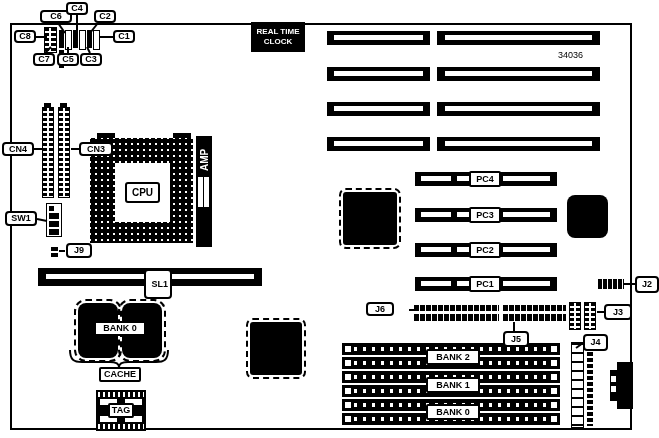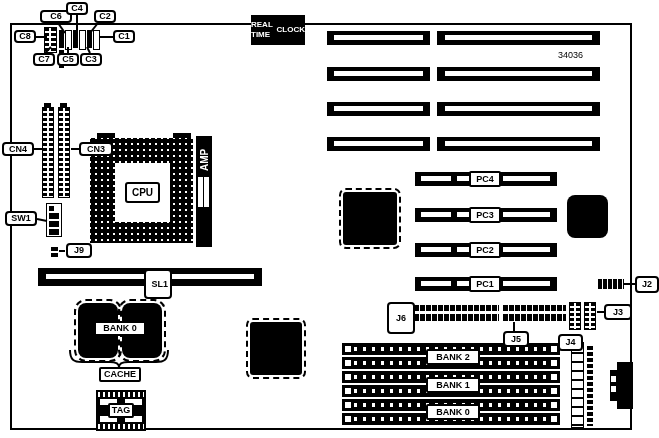--- a/index.html
+++ b/index.html
@@ -74,21 +74,21 @@
   <div class="lbl" style="left:33px;top:53px;width:22px;height:13px;">
       <span>C7</span>
     </div>
   <div class="lbl" style="left:57px;top:53px;width:22px;height:13px;">
       <span>C5</span>
     </div>
   <div class="lbl" style="left:80px;top:53px;width:22px;height:13px;">
       <span>C3</span>
     </div>
 
-  <div class="abs blk" style="left:251px;top:15px;width:54px;height:30px;color:#fff;display:flex;flex-direction:row;align-items:center;justify-content:center;font-weight:bold;font-size:8px;line-height:1.2;">
+  <div class="abs blk" style="left:251px;top:22px;width:54px;height:30px;color:#fff;display:flex;flex-direction:column;align-items:center;justify-content:center;font-weight:bold;font-size:8px;line-height:1.2;">
     <span>REAL TIME</span>
     <span>CLOCK</span>
   </div>
 
   <div class="abs blk" style="left:327px;top:31px;width:103px;height:14px;">
       <div class="stripe" style="left:7px;top:4px;width:89px;height:5px;"></div>
     </div>
   <div class="abs blk" style="left:437px;top:31px;width:163px;height:14px;">
       <div class="stripe" style="left:8px;top:4px;width:147px;height:5px;"></div>
     </div>
@@ -214,41 +214,41 @@
   <div class="abs blk" style="left:415px;top:277px;width:142px;height:14px;">
     <div class="stripe" style="left:6px;top:4px;width:30px;height:5px;"></div>
     <div class="stripe" style="left:42px;top:4px;width:12px;height:5px;"></div>
     <div class="stripe" style="left:88px;top:4px;width:47px;height:5px;"></div>
   </div>
   <div class="lbl" style="left:469px;top:276px;width:32px;height:16px;border-radius:2px;">
       <span>PC1</span>
     </div>
 
   <div class="abs header-grid" style="left:413px;top:305px;width:86px;height:16px;"></div>
-  <div class="lbl" style="left:387px;top:302px;width:28px;height:32px;text-align:right;">
+  <div class="lbl" style="left:366px;top:302px;width:28px;height:14px;text-align:right;">
       <span>J6</span>
     </div>
 
   <div class="abs header-grid" style="left:502px;top:305px;width:64px;height:16px;"></div>
   <div class="lbl" style="left:503px;top:331px;width:26px;height:16px;">
       <span>J5</span>
     </div>
 
   <div class="abs tick-h" style="left:597px;top:279px;width:27px;height:10px;"></div>
   <div class="lbl" style="left:635px;top:276px;width:24px;height:17px;">
       <span>J2</span>
     </div>
 
   <div class="abs pin-grid" style="left:569px;top:302px;width:12px;height:28px;"></div>
   <div class="abs pin-grid" style="left:584px;top:302px;width:12px;height:28px;"></div>
   <div class="lbl" style="left:604px;top:304px;width:28px;height:16px;">
       <span>J3</span>
     </div>
 
-  <div class="lbl" style="left:558px;top:334px;width:25px;height:17px;align-items:center;">
+  <div class="lbl" style="left:583px;top:334px;width:25px;height:17px;align-items:center;">
       <span>J4</span>
     </div>
   <div class="abs sq-col" style="left:571px;top:342px;width:13px;height:86px;"></div>
   <div class="abs dash-col" style="left:587px;top:344px;width:6px;height:82px;"></div>
 
   <div class="abs simm" style="left:342px;top:343px;width:218px;height:12px;">
     <div class="simm-ticks"></div>
     <div class="simm-end" style="left:2px;"></div>
     <div class="simm-end" style="right:2px;"></div>
   </div>

